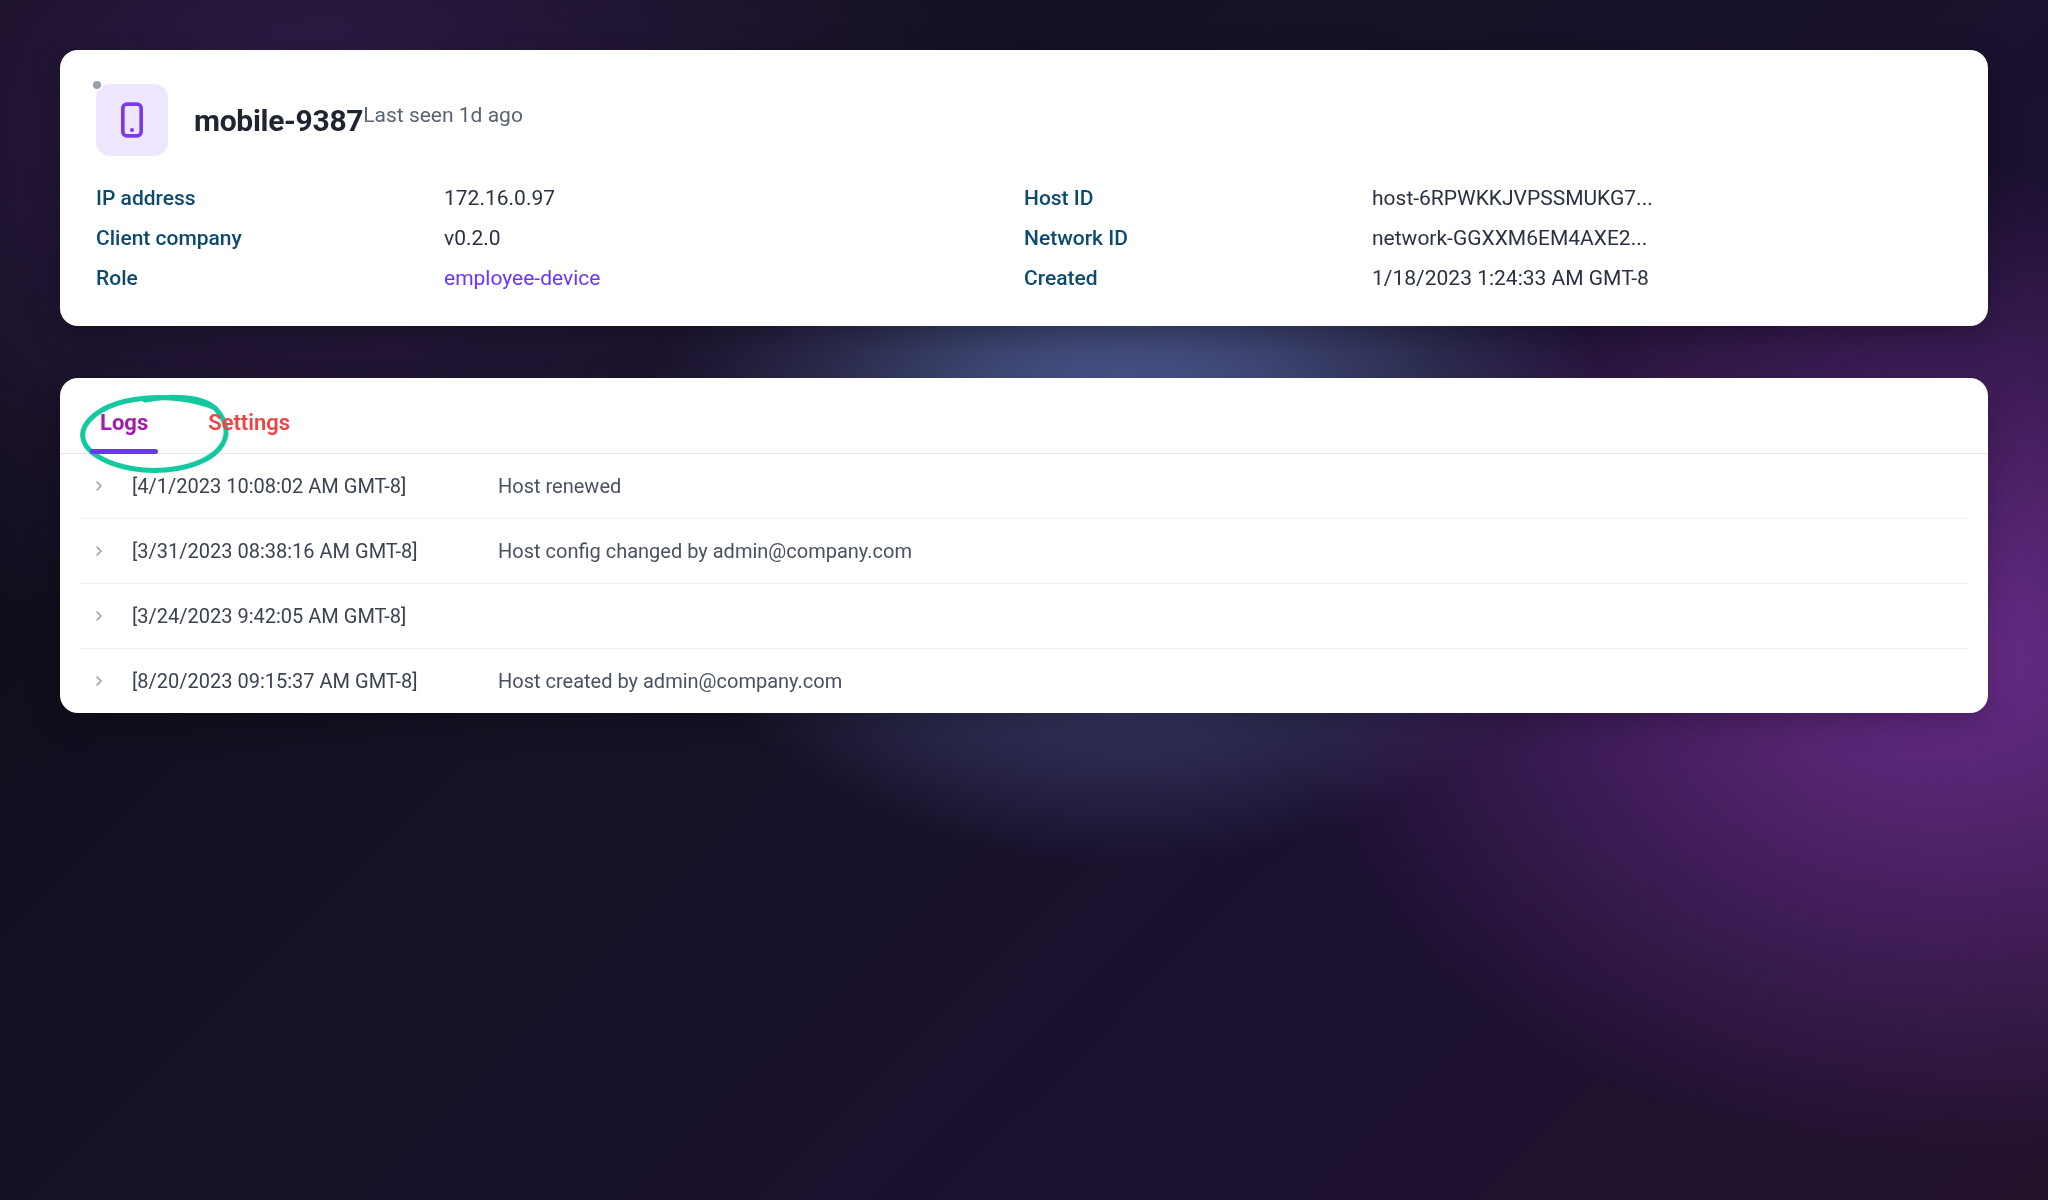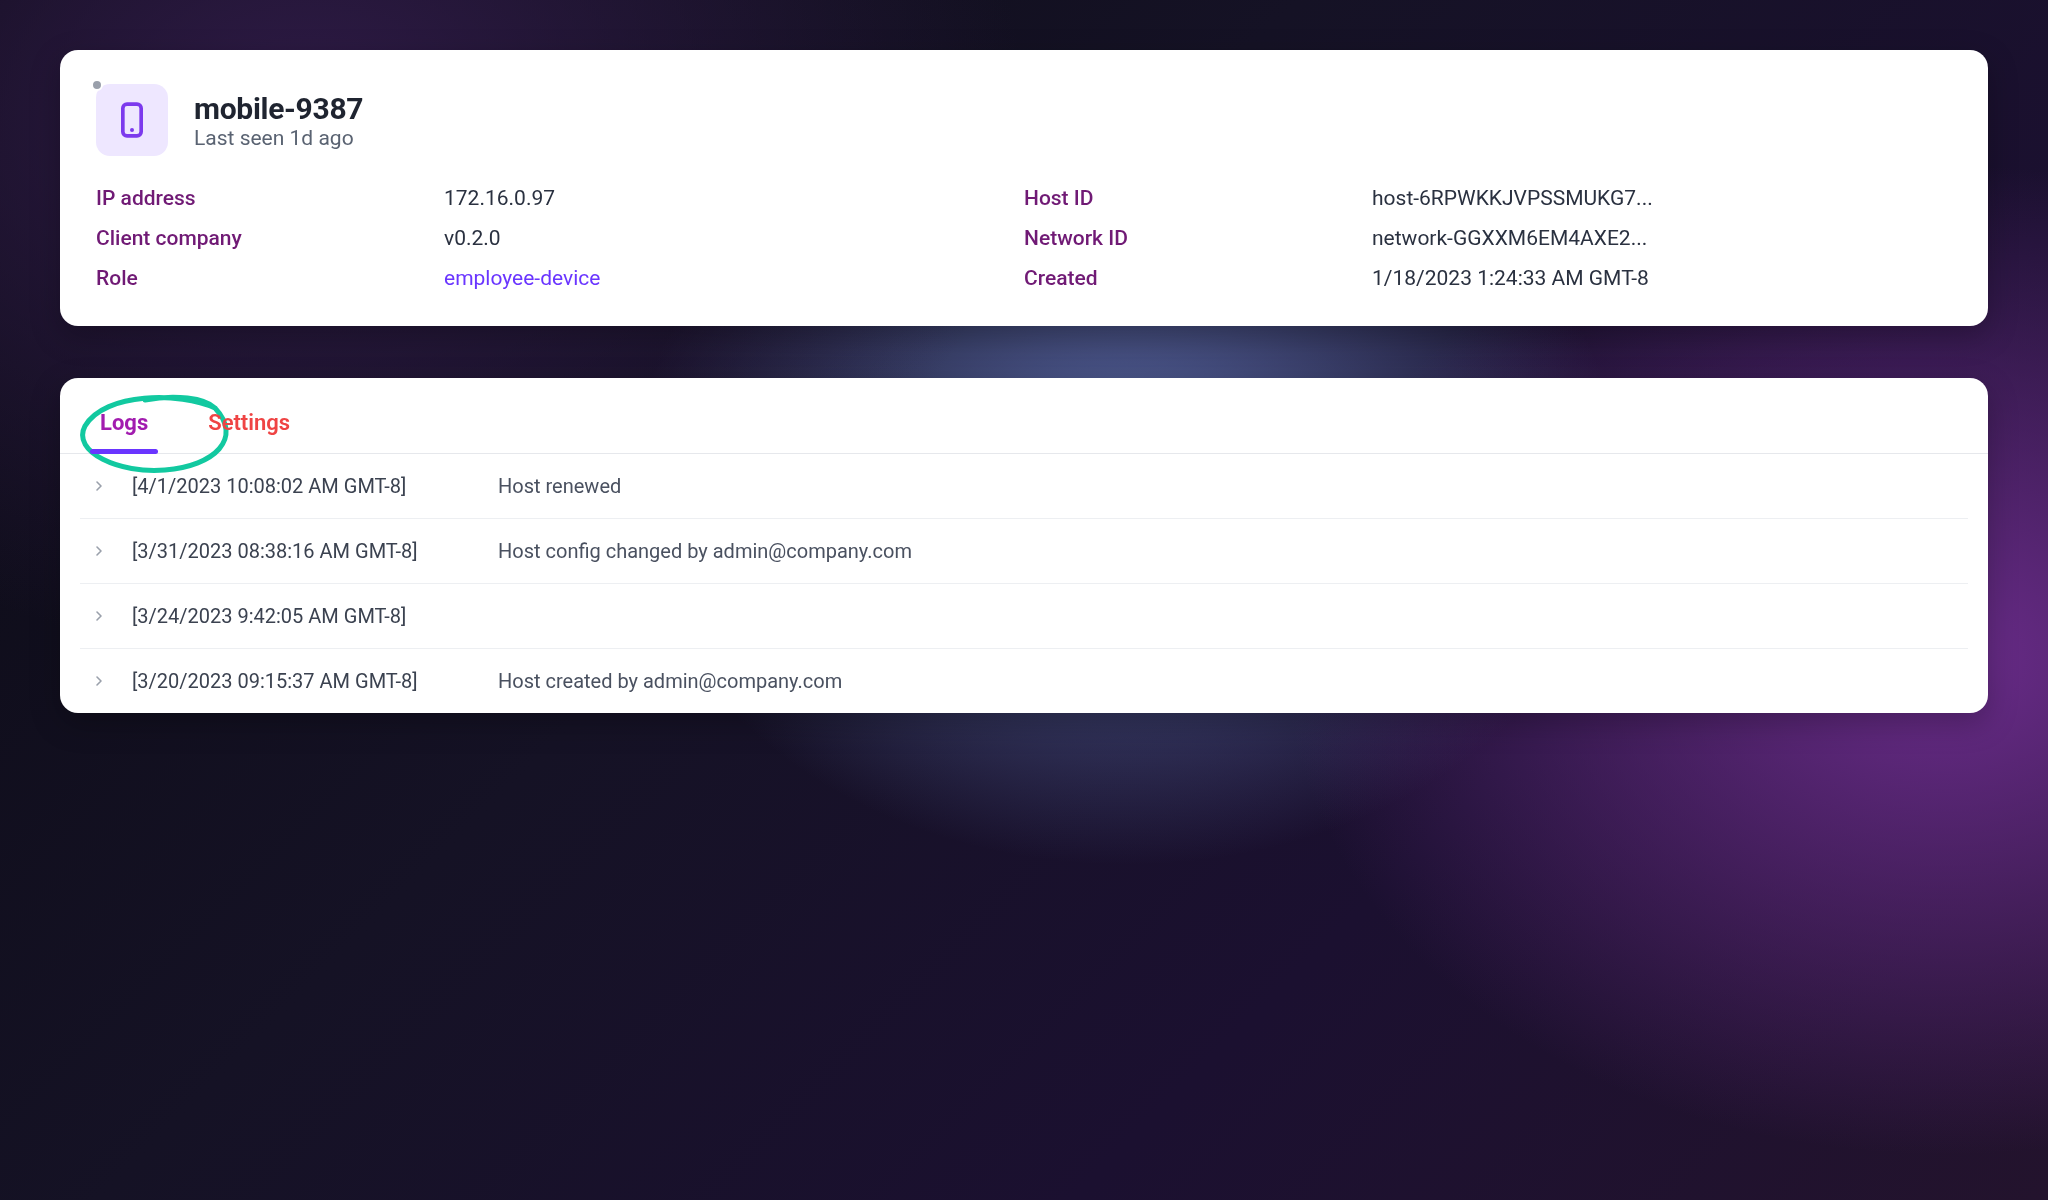--- a/index.html
+++ b/index.html
@@ -48,41 +48,41 @@
     width: 12px;
     height: 12px;
     border-radius: 50%;
     background: #9aa0ab;
     border: 2px solid #ffffff;
   }
   .device-icon-wrap svg {
     width: 40px;
     height: 40px;
   }
-  .title-block { display: flex; flex-direction: column; }
+  .title-block { display: flex; flex-direction: row; }
   .device-title {
     font-size: 30px;
     font-weight: 700;
     color: #1f2430;
     letter-spacing: -0.3px;
   }
   .last-seen {
     font-size: 21px;
     color: #5a6372;
   }
 
   .kv-grid {
     display: grid;
     grid-template-columns: 300px 1fr 300px 1fr;
     row-gap: 16px;
     align-items: baseline;
   }
   .kv-label {
     font-size: 21px;
-    color: #701a75;
+    color: #0c4a6e;
     font-weight: 500;
   }
   .kv-value {
     font-size: 21px;
     color: #2a3140;
     white-space: nowrap;
     overflow: hidden;
     text-overflow: ellipsis;
     padding-right: 20px;
     margin-left: 48px;
@@ -240,17 +240,17 @@
           </svg>
       </span>
       <span class="log-ts">[3/24/2023 9:42:05 AM GMT-8]</span>
     </div>
     <div class="log-row">
       <span class="chevron">
         <svg viewBox="0 0 24 24" width="16" height="16" fill="none" stroke="currentColor" stroke-width="2.4" stroke-linecap="round" stroke-linejoin="round">
             <polyline points="9 6 15 12 9 18"></polyline>
           </svg>
       </span>
-      <span class="log-ts">[3/20/2023 09:15:37 AM GMT-8]</span>
+      <span class="log-ts">[8/20/2023 09:15:37 AM GMT-8]</span>
       <span class="log-msg">Host created by admin@company.com</span>
     </div>
   </div>
 </div>
 
 </body></html>

